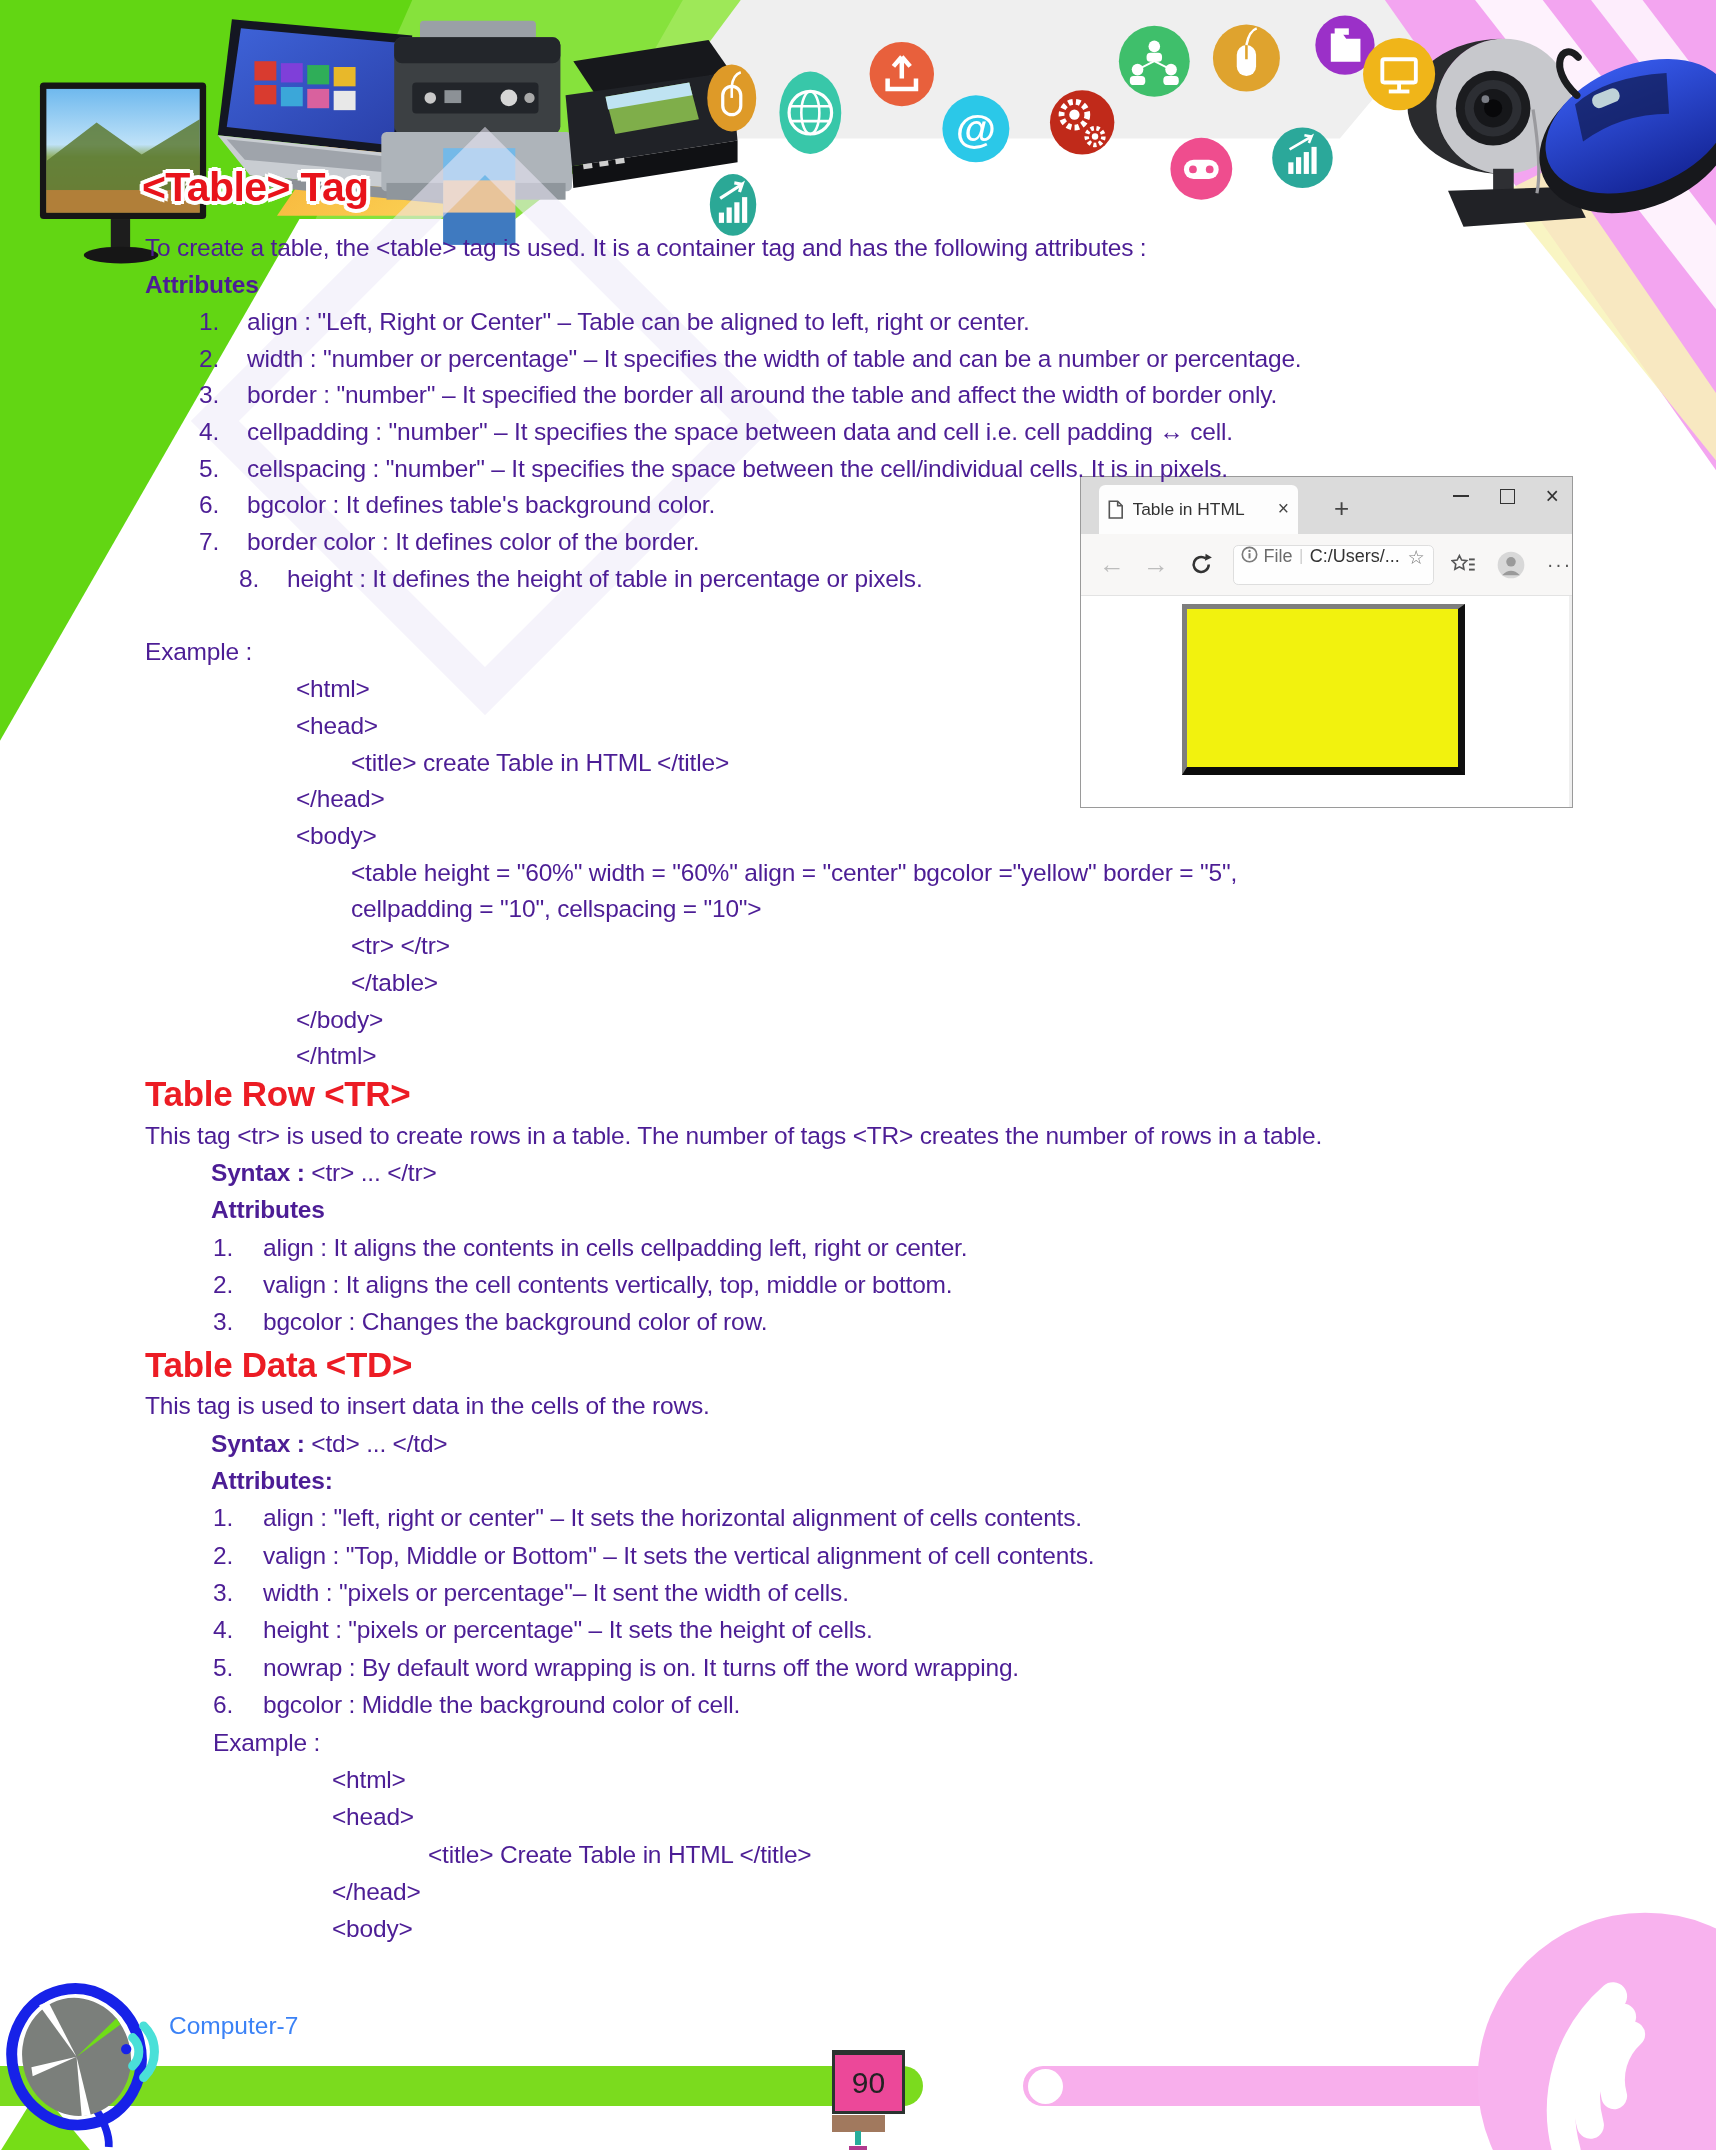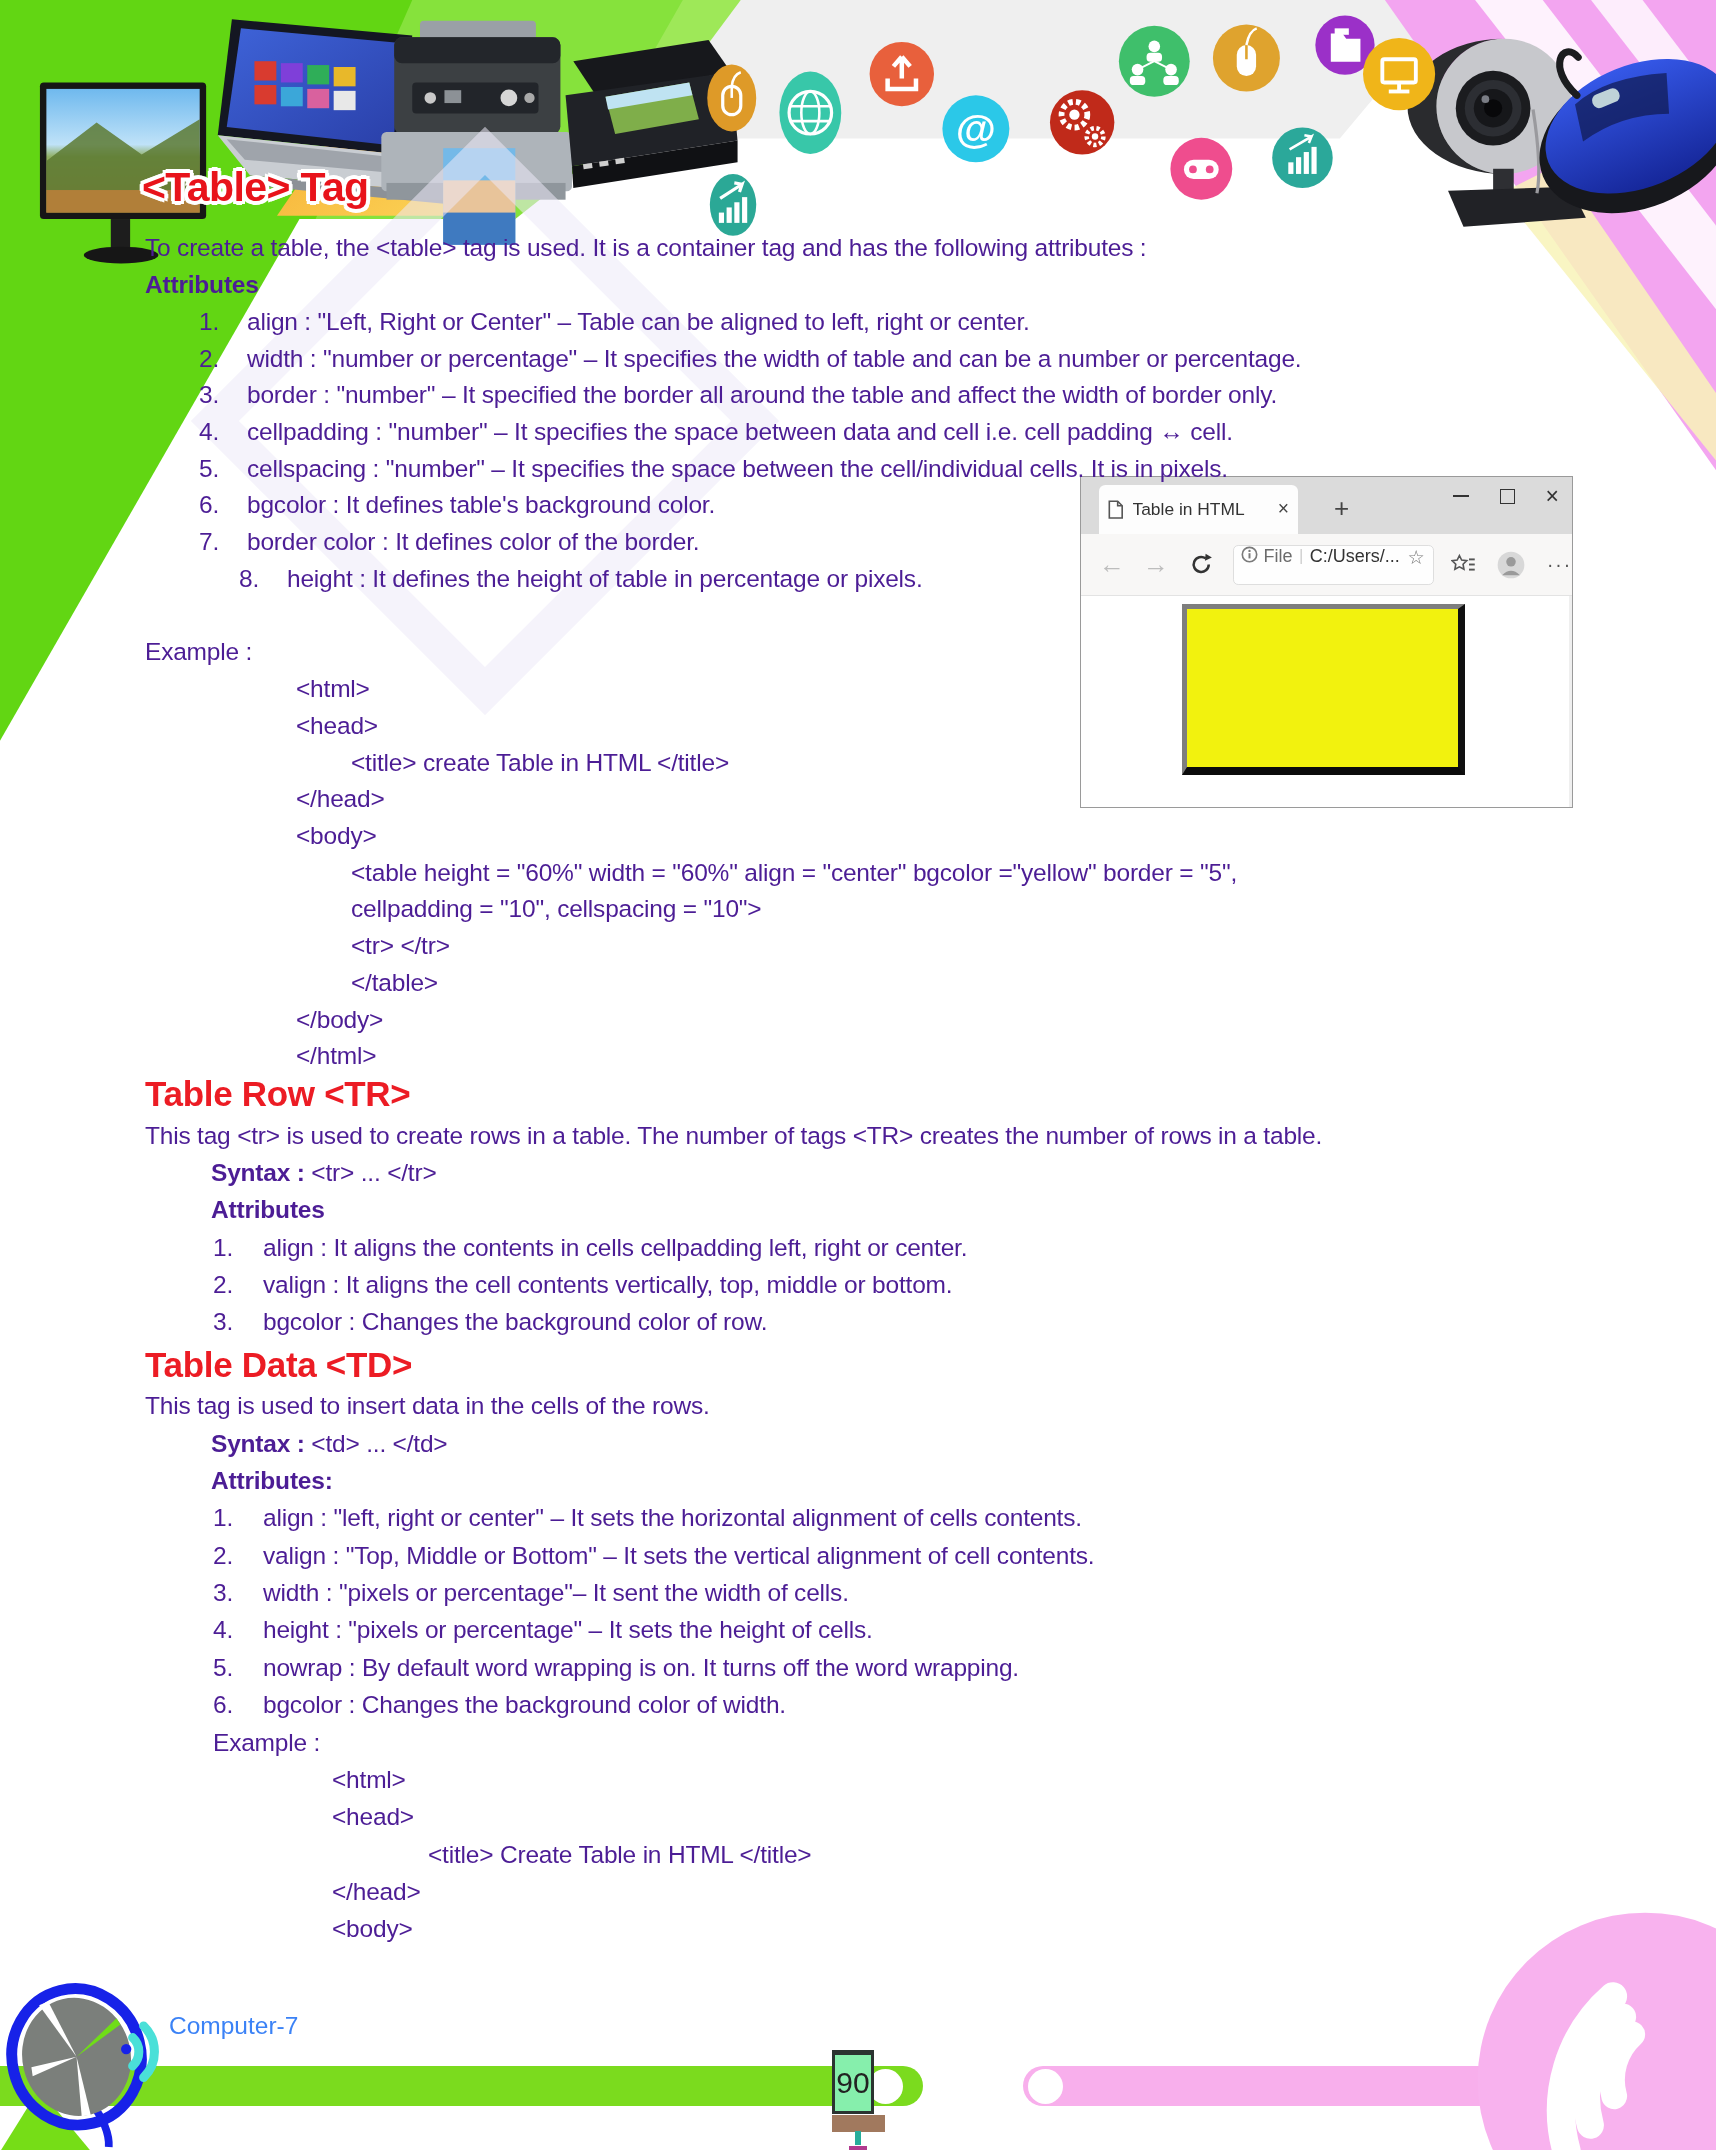--- a/index.html
+++ b/index.html
@@ -52,21 +52,21 @@
       border-top:5.2px solid #7E7E7E;border-left:5.2px solid #7E7E7E;
       border-right:7px solid #101010;border-bottom:8.4px solid #0B0B0B;}
   
   .bar-green{position:absolute;left:-19.3px;top:2066px;width:942px;height:40px;
       background:#7BDB1E;border-radius:0 20px 20px 0;z-index:2;}
   .bar-green .dot{position:absolute;right:19.3px;top:2.6px;width:35px;height:35px;border-radius:50%;background:#fff;}
   .bar-pink{position:absolute;left:1023px;top:2066px;width:580px;height:40px;
       background:#F8AFEC;border-radius:20px 0 0 20px;z-index:2;}
   .bar-pink .dot{position:absolute;left:5.2px;top:2.6px;width:35px;height:35px;border-radius:50%;background:#fff;}
   .book-label{position:absolute;left:169px;top:2012px;font-size:24.5px;color:#3b82f6;z-index:3;}
-  .sign-board{position:absolute;left:832px;top:2050px;width:42px;height:64px;background:#86efac;
+  .sign-board{position:absolute;left:832px;top:2050px;width:73px;height:64px;background:#ec4899;
       border:3.2px solid #2B3330;border-top-width:5.2px;box-sizing:border-box;z-index:3;
       display:flex;align-items:center;justify-content:center;font-size:30px;color:#222;}
   .sign-brown{position:absolute;left:832px;top:2115px;width:53px;height:17px;background:#A1795E;z-index:3;}
   .sign-pole{position:absolute;left:855px;top:2131px;width:6.4px;height:14px;background:#27AE9B;z-index:3;}
   .sign-base{position:absolute;left:849px;top:2146px;width:18px;height:5.2px;background:#B23A8F;z-index:3;}
 </style>
 </head>
 <body>
 
 <div id="page">
@@ -316,21 +316,21 @@
 
   <div class="red-heading" style="left:145px;top:1343px;">Table Data &lt;TD&gt;</div>
   <div class="ln" style="left:145px;top:1387px;">This tag is used to insert data in the cells of the rows.</div>
   <div class="ln" style="left:211px;top:1425px;"><span class="bold">Syntax :</span><span>&nbsp;</span><span>&lt;td&gt; ... &lt;/td&gt;</span></div>
   <div class="ln bold" style="left:211px;top:1462px;">Attributes:</div>
   <div class="ln" style="left:213px;top:1499px;"><span class="numw">1.</span><span>align : "left, right or center" – It sets the horizontal alignment of cells contents.</span></div>
   <div class="ln" style="left:213px;top:1537px;"><span class="numw">2.</span><span>valign : "Top, Middle or Bottom" – It sets the vertical alignment of cell contents.</span></div>
   <div class="ln" style="left:213px;top:1574px;"><span class="numw">3.</span><span>width : "pixels or  percentage"– It sent the width of cells.</span></div>
   <div class="ln" style="left:213px;top:1611px;"><span class="numw">4.</span><span>height : "pixels or percentage" – It sets the height of cells.</span></div>
   <div class="ln" style="left:213px;top:1649px;"><span class="numw">5.</span><span>nowrap : By default word wrapping is on. It turns off the word wrapping.</span></div>
-  <div class="ln" style="left:213px;top:1686px;"><span class="numw">6.</span><span>bgcolor : Changes the background color of width.</span></div>
+  <div class="ln" style="left:213px;top:1686px;"><span class="numw">6.</span><span>bgcolor : Middle the background color of cell.</span></div>
   <div class="ln" style="left:213px;top:1724px;">Example :</div>
 
   <div class="ln" style="left:332px;top:1761px;">&lt;html&gt;</div>
   <div class="ln" style="left:332px;top:1798px;">&lt;head&gt;</div>
   <div class="ln" style="left:428px;top:1836px;">&lt;title&gt; Create Table in HTML &lt;/title&gt;</div>
   <div class="ln" style="left:332px;top:1873px;">&lt;/head&gt;</div>
   <div class="ln" style="left:332px;top:1910px;">&lt;body&gt;</div>
 
   <div class="browser">
     <div class="b-titlebar">

